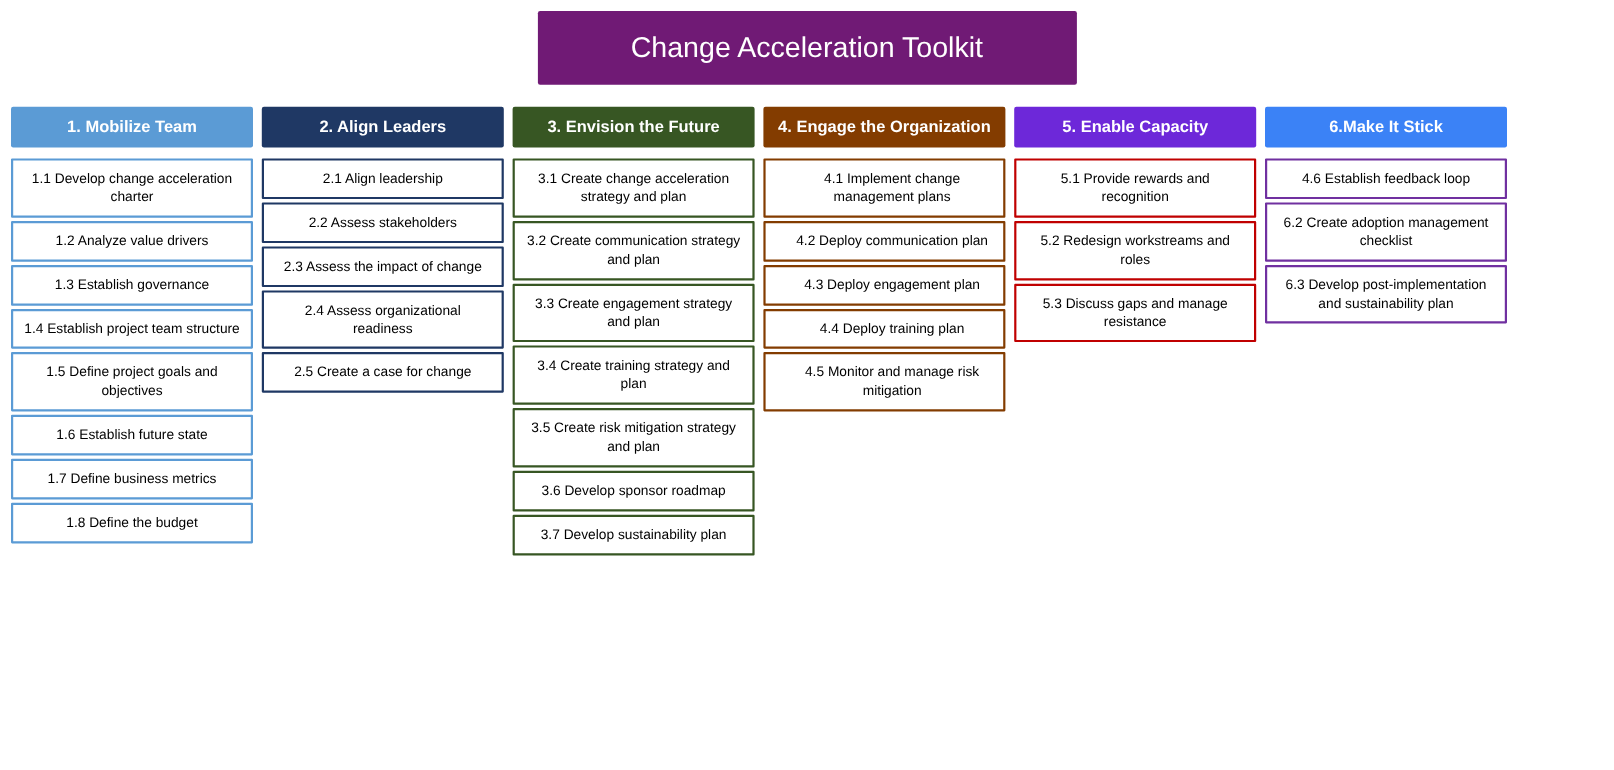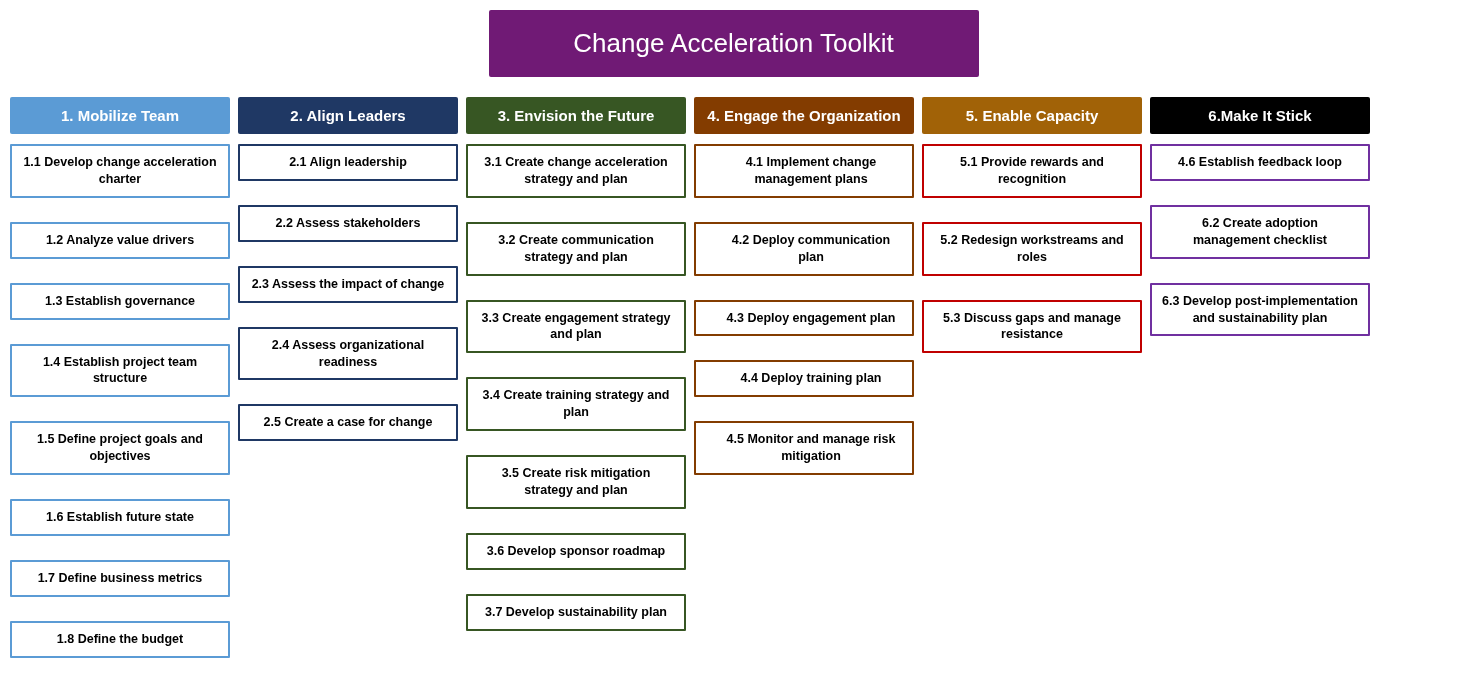--- a/index.html
+++ b/index.html
@@ -46,35 +46,34 @@
       font-weight: 600;
       padding: 10px 8px;
       width: 100%;
       margin-bottom: 10px;
       border-radius: 2px;
     }
     .col1-header { background: #5B9BD5; }
     .col2-header { background: #1F3864; }
     .col3-header { background: #375623; }
     .col4-header { background: #833C00; }
-    .col5-header { background: #a16207; }
-    .col6-header { background: #000000; }
+    .col5-header { background: #6d28d9; }
+    .col6-header { background: #3b82f6; }
 
     .item-box {
       border: 2px solid;
       padding: 8px 10px;
       text-align: center;
       font-size: 12.5px;
       color: #000;
       width: 100%;
-      margin-bottom: 24px;
+      margin-bottom: 3px;
       border-radius: 1px;
       background: #fff;
       line-height: 1.35;
-      font-weight: bold;
     }
     .col1-item { border-color: #5B9BD5; }
     .col2-item { border-color: #1F3864; }
     .col3-item { border-color: #375623; }
     .col4-item { border-color: #833C00; padding-left: 24px; }
     .col5-item { border-color: #C00000; }
     .col6-item { border-color: #7030A0; }
   </style>
 </head>
 <body>

